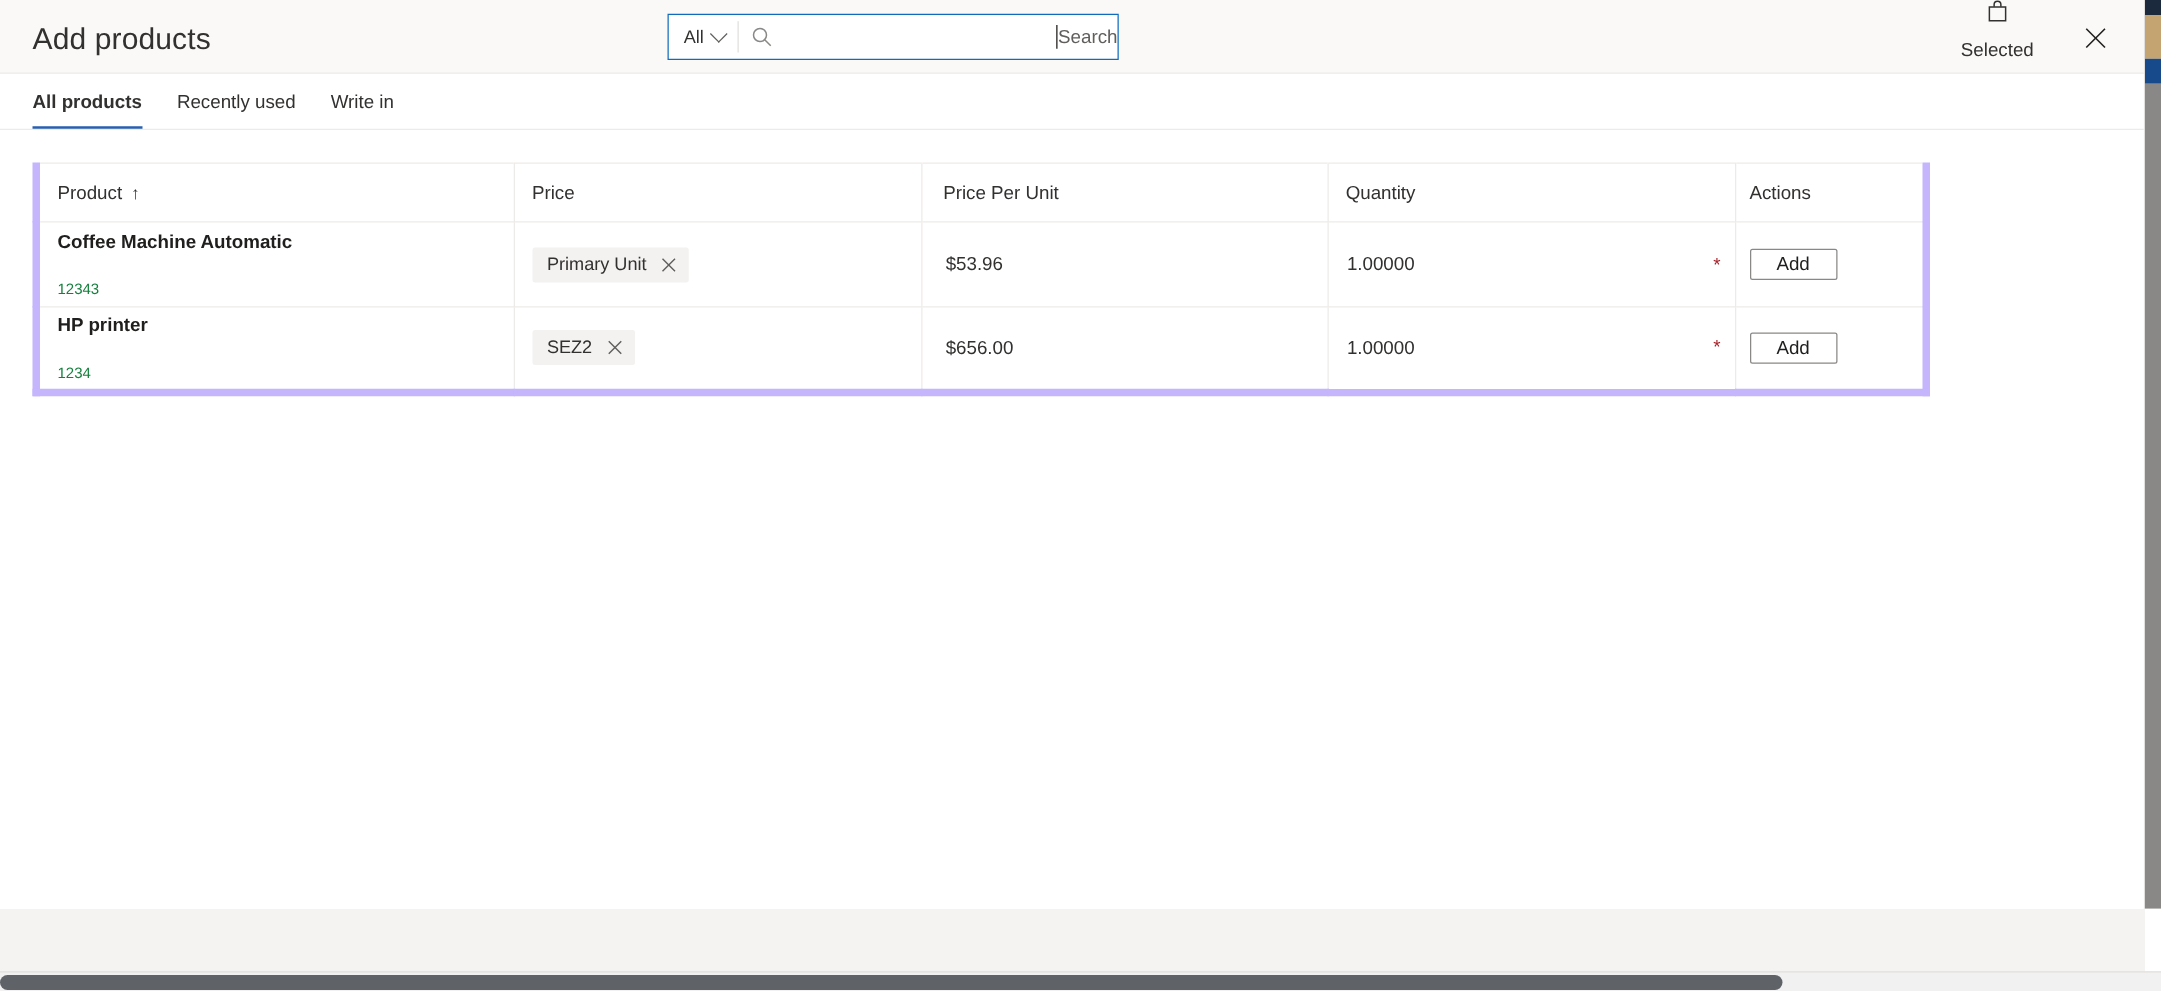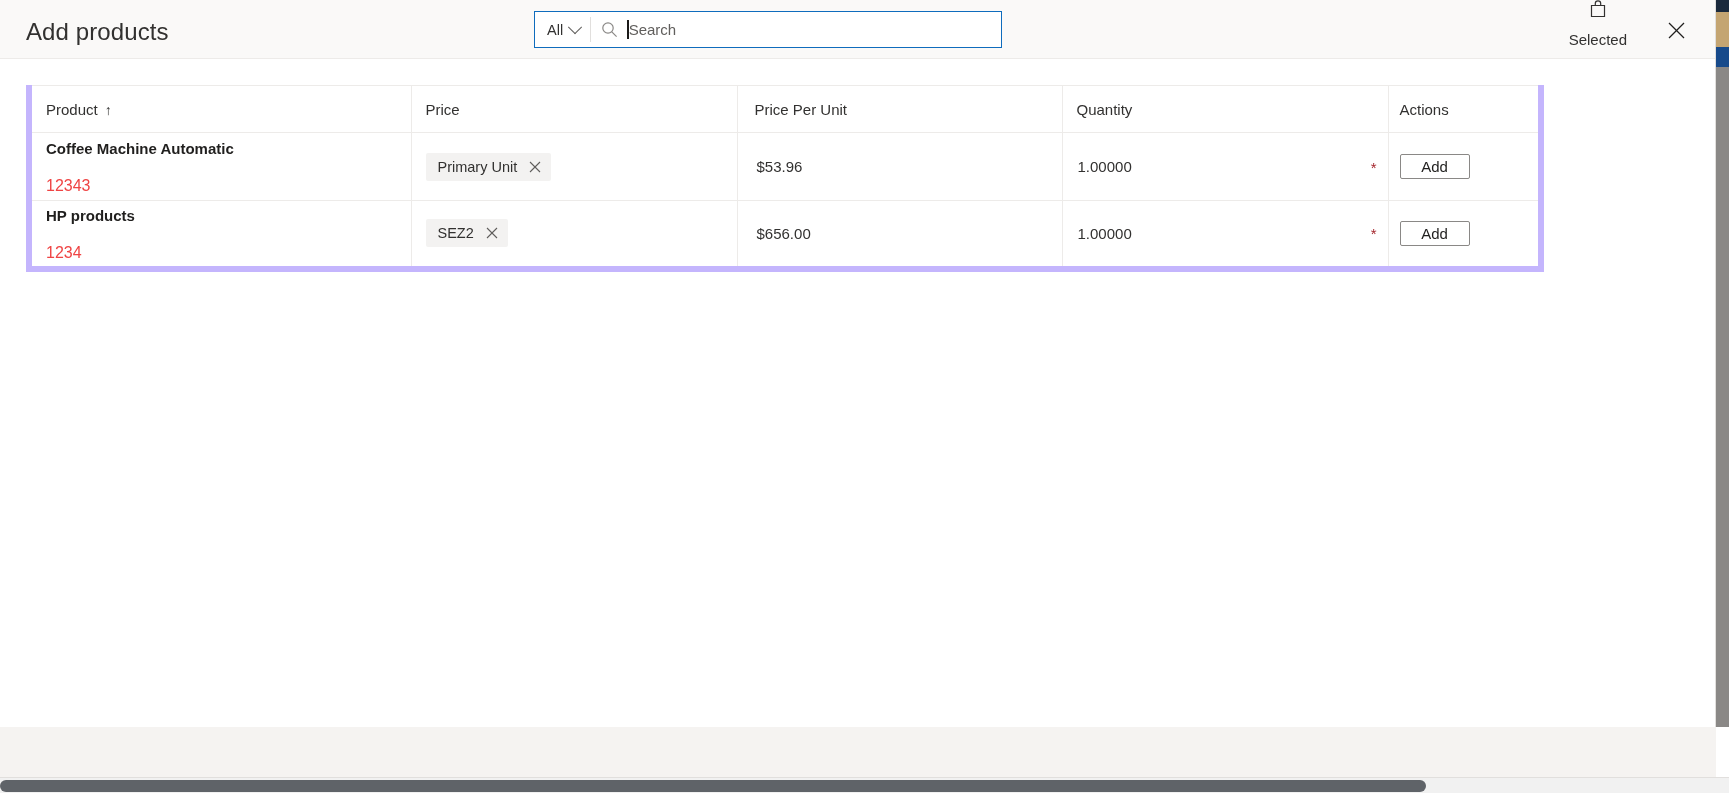--- a/index.html
+++ b/index.html
@@ -82,21 +82,21 @@
     font-weight: 400;
     color: #323130;
     letter-spacing: 0.1px;
   }
 
   
   .search-wrap {
     position: absolute;
     left: 534px;
     top: 11px;
-    width: 468px;
+    width: 361px;
     height: 37px;
     background: #ffffff;
     border: 1px solid #0f6cbd;
     display: flex;
     align-items: center;
   }
   .search-scope {
     display: flex;
     align-items: center;
     gap: 7px;
@@ -124,20 +124,21 @@
     display: flex;
     align-items: center;
     justify-content: center;
   }
   .search-input-area {
     flex: 1;
     height: 100%;
     display: flex;
     align-items: center;
     position: relative;
+    justify-content: flex-end;
   }
   .caret {
     width: 1.5px;
     height: 19px;
     background: #1b1a19;
     margin-right: 0px;
   }
   .search-placeholder {
     font-size: 15px;
     color: #605e5c;
@@ -262,22 +263,22 @@
 
   .cell-pad-left { padding-left: 17px !important; }
 
   .prod-name {
     font-size: 15px;
     font-weight: 700;
     color: #201f1e;
     line-height: 18px;
   }
   .prod-id {
-    font-size: 16px;
-    color: #ef4444;
+    font-size: 12px;
+    color: #15803d;
     margin-top: 21px;
     line-height: 14px;
   }
 
   .chip {
     display: inline-flex;
     align-items: center;
     gap: 12px;
     background: #f3f2f1;
     padding: 6px 10px 6px 12px;
@@ -417,20 +418,31 @@
       </div>
 
       <div class="close-btn">
         <svg width="19" height="19" viewBox="0 0 19 19">
           <line x1="2" y1="2" x2="17" y2="17" stroke="#201f1e" stroke-width="1.3"></line>
           <line x1="17" y1="2" x2="2" y2="17" stroke="#201f1e" stroke-width="1.3"></line>
         </svg>
       </div>
     </div>
 
+    <div class="tabs-bar">
+      <div class="tab active">
+        <span>All products</span>
+      </div>
+      <div class="tab">
+        <span>Recently used</span>
+      </div>
+      <div class="tab">
+        <span>Write in</span>
+      </div>
+    </div>
 
     <div class="dialog-body">
 
       <table class="products">
         <colgroup>
           <col class="c-product">
             <col class="c-unit">
             <col class="c-price">
           <col class="c-qty">
             <col class="c-actions">
@@ -481,21 +493,21 @@
               <span>1.00000</span>
               <span class="required-star">*</span>
             </td>
             <td class="actions-cell">
               <button class="add-btn">Add</button>
             </td>
           </tr>
 
           <tr>
             <td>
-              <div class="prod-name">HP products</div>
+              <div class="prod-name">HP printer</div>
               <div class="prod-id">1234</div>
             </td>
             <td>
               <span class="chip">
                 <span>SEZ2</span>
                 <span class="chip-x">
                   <svg width="12" height="12" viewBox="0 0 12 12">
                     <line x1="1" y1="1" x2="11" y2="11" stroke="#605e5c" stroke-width="1.1"></line>
                     <line x1="11" y1="1" x2="1" y2="11" stroke="#605e5c" stroke-width="1.1"></line>
                   </svg>

